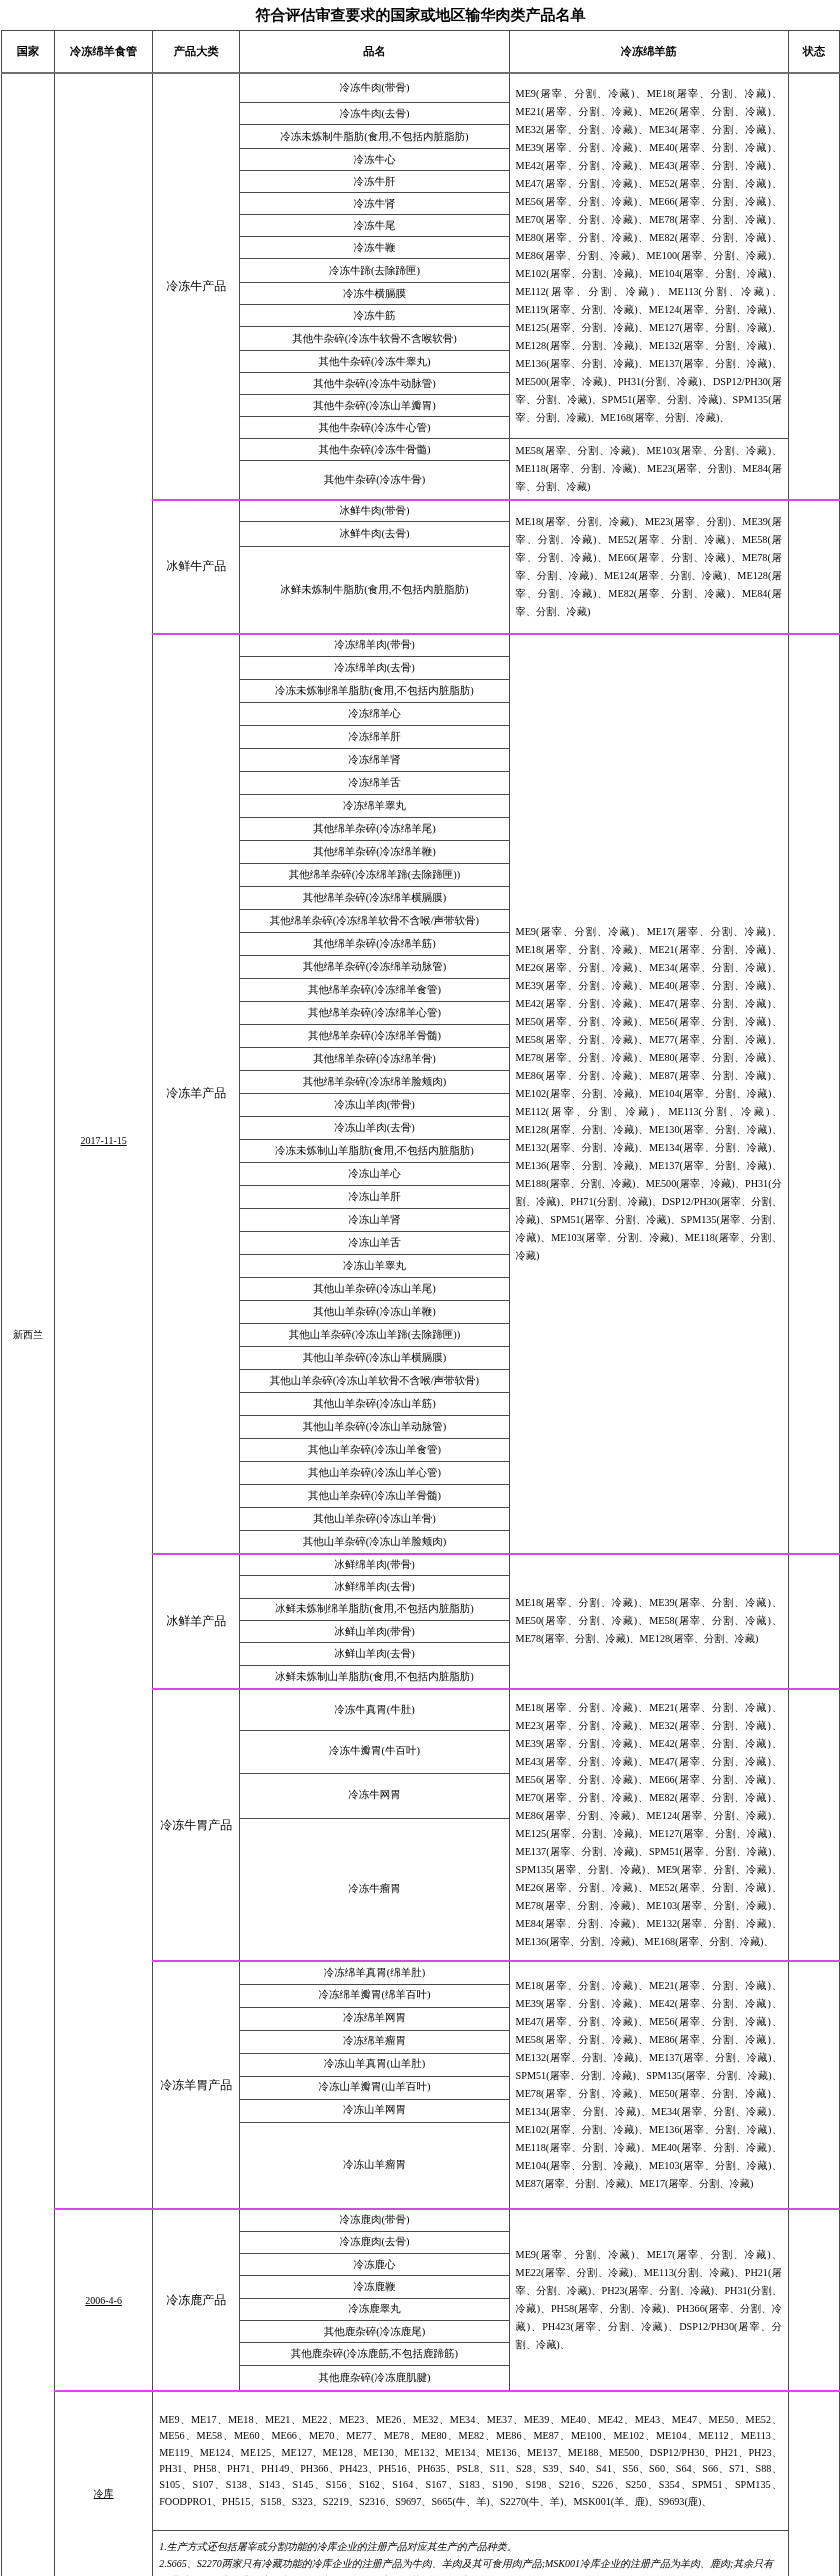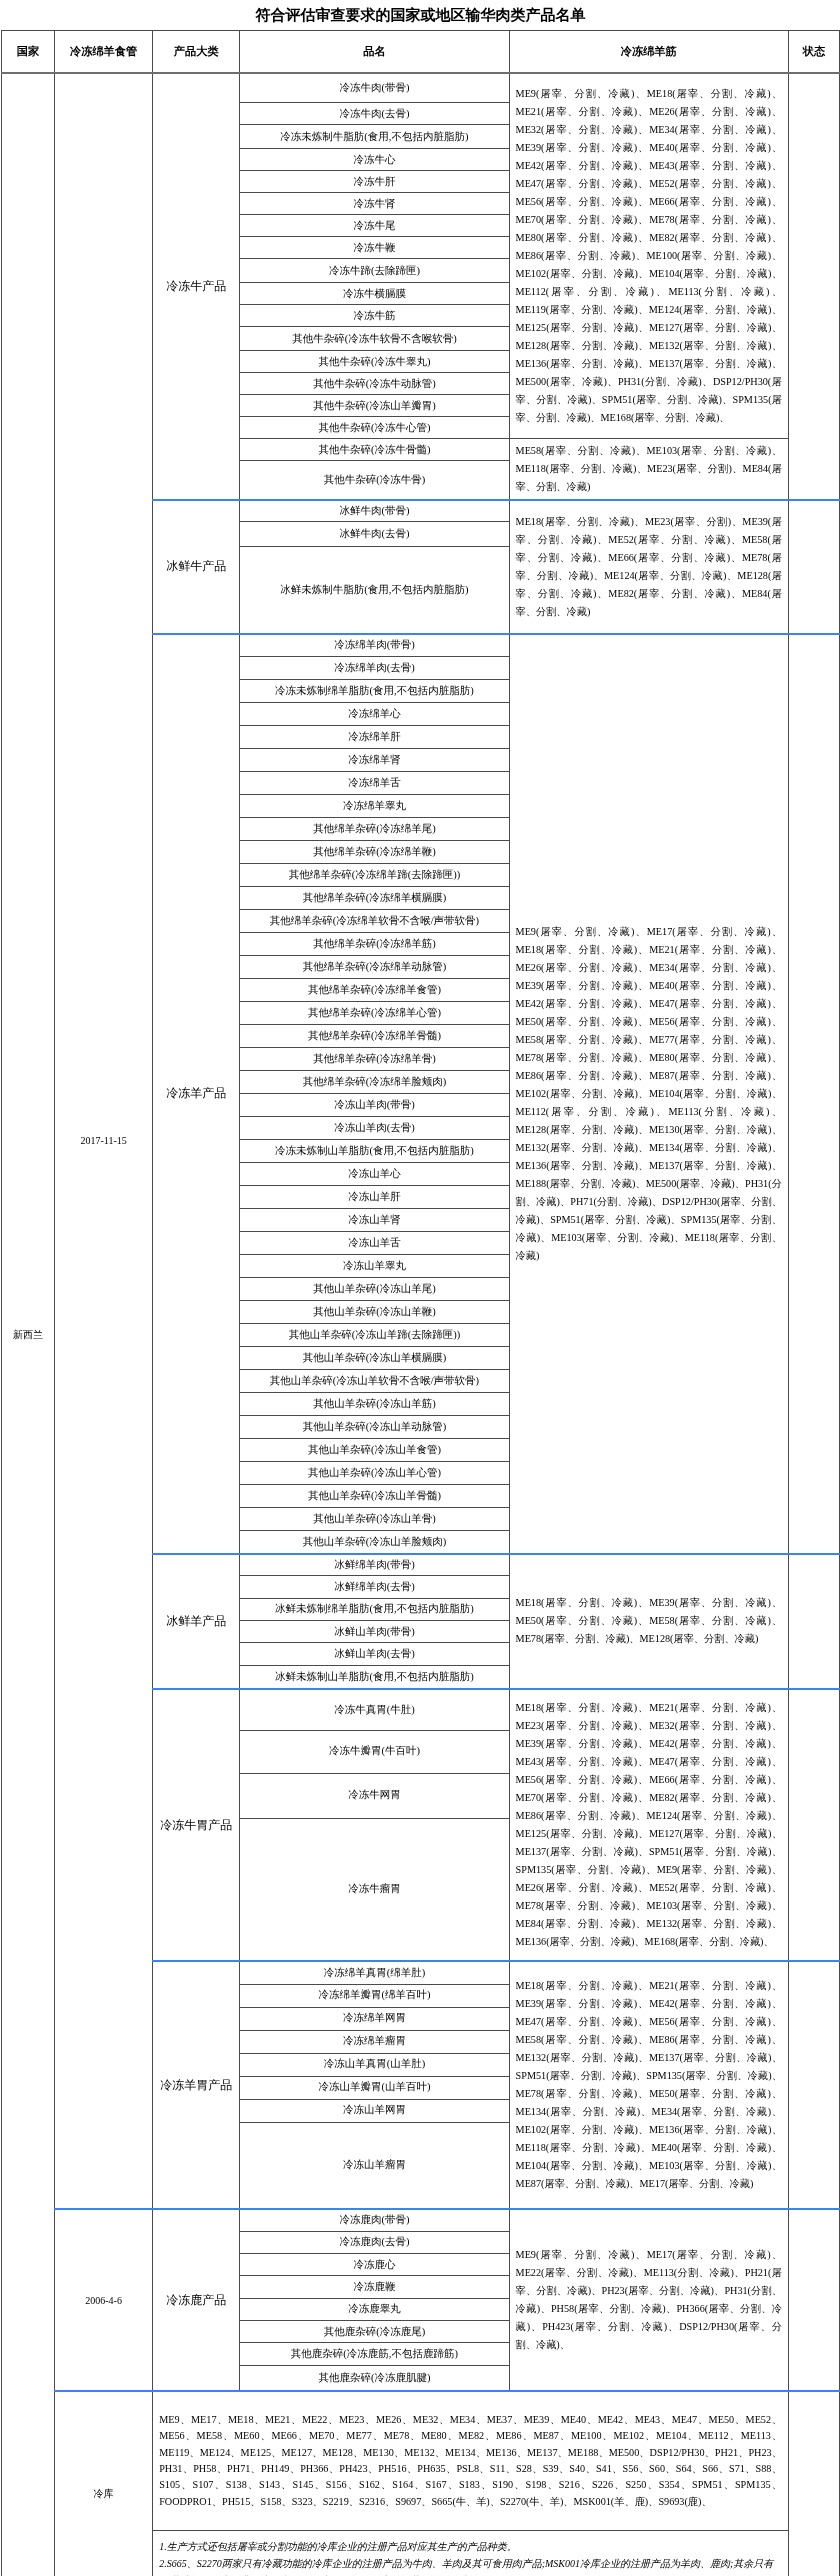--- a/index.html
+++ b/index.html
@@ -5,24 +5,24 @@
   html,body{margin:0;padding:0;background:#fff;}
   body{width:841px;font-family:"Liberation Serif","DejaVu Serif",serif;color:#000;}
   .page-title{width:841px;text-align:center;font-size:15px;font-weight:bold;padding:6px 0 4.6px 0;}
   table.main{border-collapse:collapse;margin:0 auto;table-layout:fixed;width:839px;border:1.3px solid #3a3a3a;}
   col.c-country{width:53px;} col.c-date{width:98px;} col.c-cat{width:87px;}
   col.c-prod{width:269px;} col.c-ent{width:279px;} col.c-status{width:51px;}
   th,td{border:0.7px solid #4a4a4a;vertical-align:middle;overflow:hidden;}
   thead th{font-size:11.2px;font-weight:bold;text-align:center;height:39px;border-bottom:2px solid #6e6e6e;background:#fff;}
   td{font-size:10.5px;}
   td.center{text-align:center;}
-  td.tk{border-top:2px solid #3b82f6;}
+  td.tk{border-top:2px solid #d946ef;}
   td.prod{text-align:center;padding:1.3px 4px;line-height:1.35;}
   td.cat{text-align:center;font-size:12px;margin-top:20px;}
-  td.date{text-align:center;font-size:10px;}
+  td.date{text-align:center;font-size:10px;text-decoration:underline;}
   td.country{text-align:center;font-size:10px;}
   td.ent{padding:1.3px 6px;line-height:18px;font-size:10.2px;text-align:justify;text-justify:inter-ideograph;}
   td.status{background:#fff;}
   td.coldlist{padding:1.3px 6px;line-height:16.4px;font-size:10.2px;text-align:justify;text-justify:inter-ideograph;}
   td.notes{padding:4px 6px;vertical-align:middle;}
   .note-line{font-size:10px;line-height:17px;text-align:left;font-style:italic;}
 </style>
 </head>
 <body>
 

